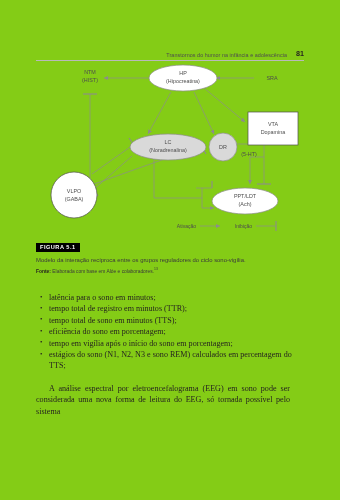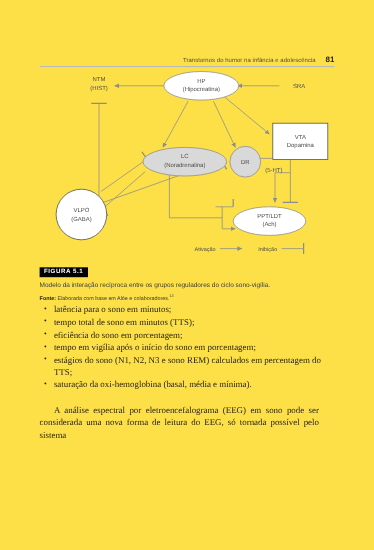--- a/index.html
+++ b/index.html
@@ -4,21 +4,21 @@
 <style>
   html, body {
     margin: 0;
     padding: 0;
     background: #ffffff;
   }
   .page {
     position: relative;
     width: 340px;
     height: 500px;
-    background: #fde047;
+    background: #84cc16;
     overflow: hidden;
     font-family: "Liberation Serif", serif;
     color: #231f20;
   }
 
   
   .runhead {
     position: absolute;
     left: 36px;
     top: 44px;
@@ -87,21 +87,21 @@
     margin-top: 3px;
     line-height: 1.2;
   }
   .figcap-source b { color: #231f20; }
   .figcap-source sup { font-size: 3.4px; vertical-align: super; }
 
   
   .body {
     position: absolute;
     left: 36px;
-    top: 276px;
+    top: 292px;
     width: 272px;
   }
   ul.bullets {
     margin: 0;
     padding: 0;
     list-style: none;
   }
   ul.bullets li {
     position: relative;
     font-size: 8.1px;
@@ -228,22 +228,22 @@
     <div class="figcap-text">Modelo da interação recíproca entre os grupos reguladores do ciclo sono-vigília.</div>
     <div class="figcap-source">
       <b>Fonte:</b>
       <span>Elaborada com base em Alóe e colaboradores.</span><sup>13</sup>
     </div>
   </div>
 
   <div class="body">
     <ul class="bullets">
       <li>latência para o sono em minutos;</li>
+      <li>tempo total de registro em minutos (TTR);</li>
       <li>tempo total de sono em minutos (TTS);</li>
       <li>eficiência do sono em porcentagem;</li>
       <li>tempo em vigília após o início do sono em porcentagem;</li>
       <li>estágios do sono (N1, N2, N3 e sono REM) calculados em percentagem do TTS;</li>
-      <li>saturação da oxi-hemoglobina (basal, média e mínima).</li>
     </ul>
     <p class="para">A análise espectral por eletroencefalograma (EEG) em sono pode ser considerada uma nova forma de leitura do EEG, só tornada possível pelo sistema</p>
   </div>
 
 </div>
 
 </body></html>

